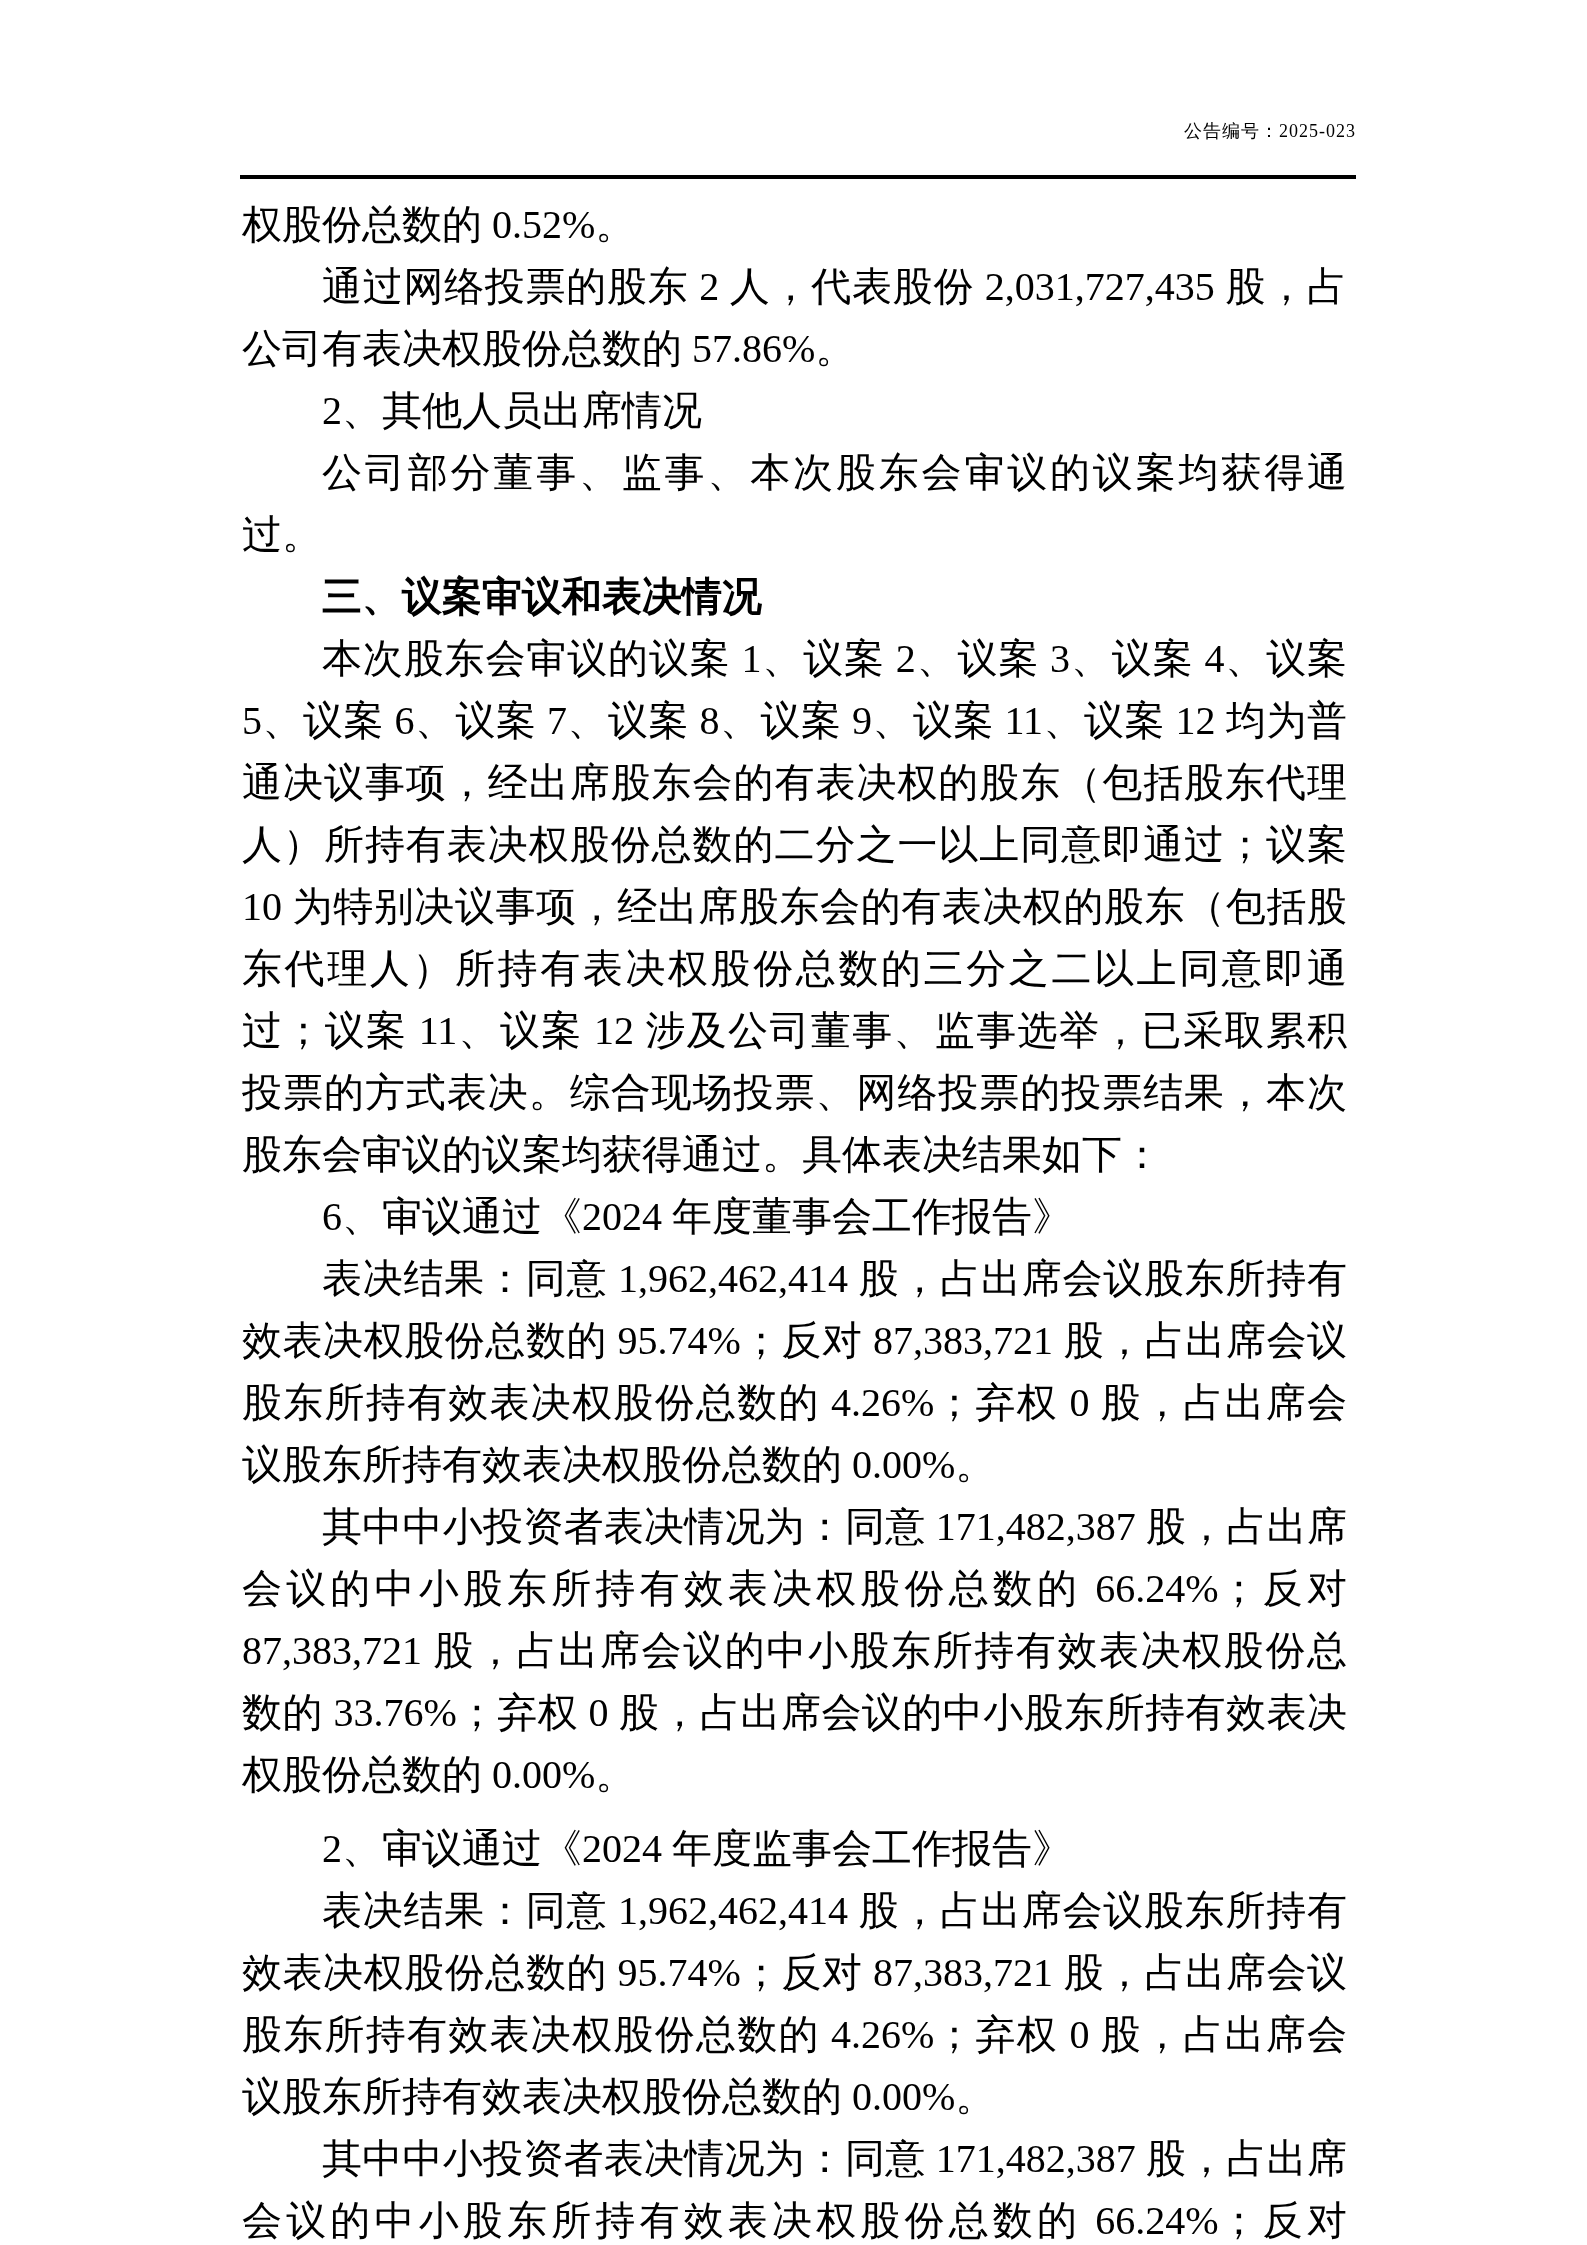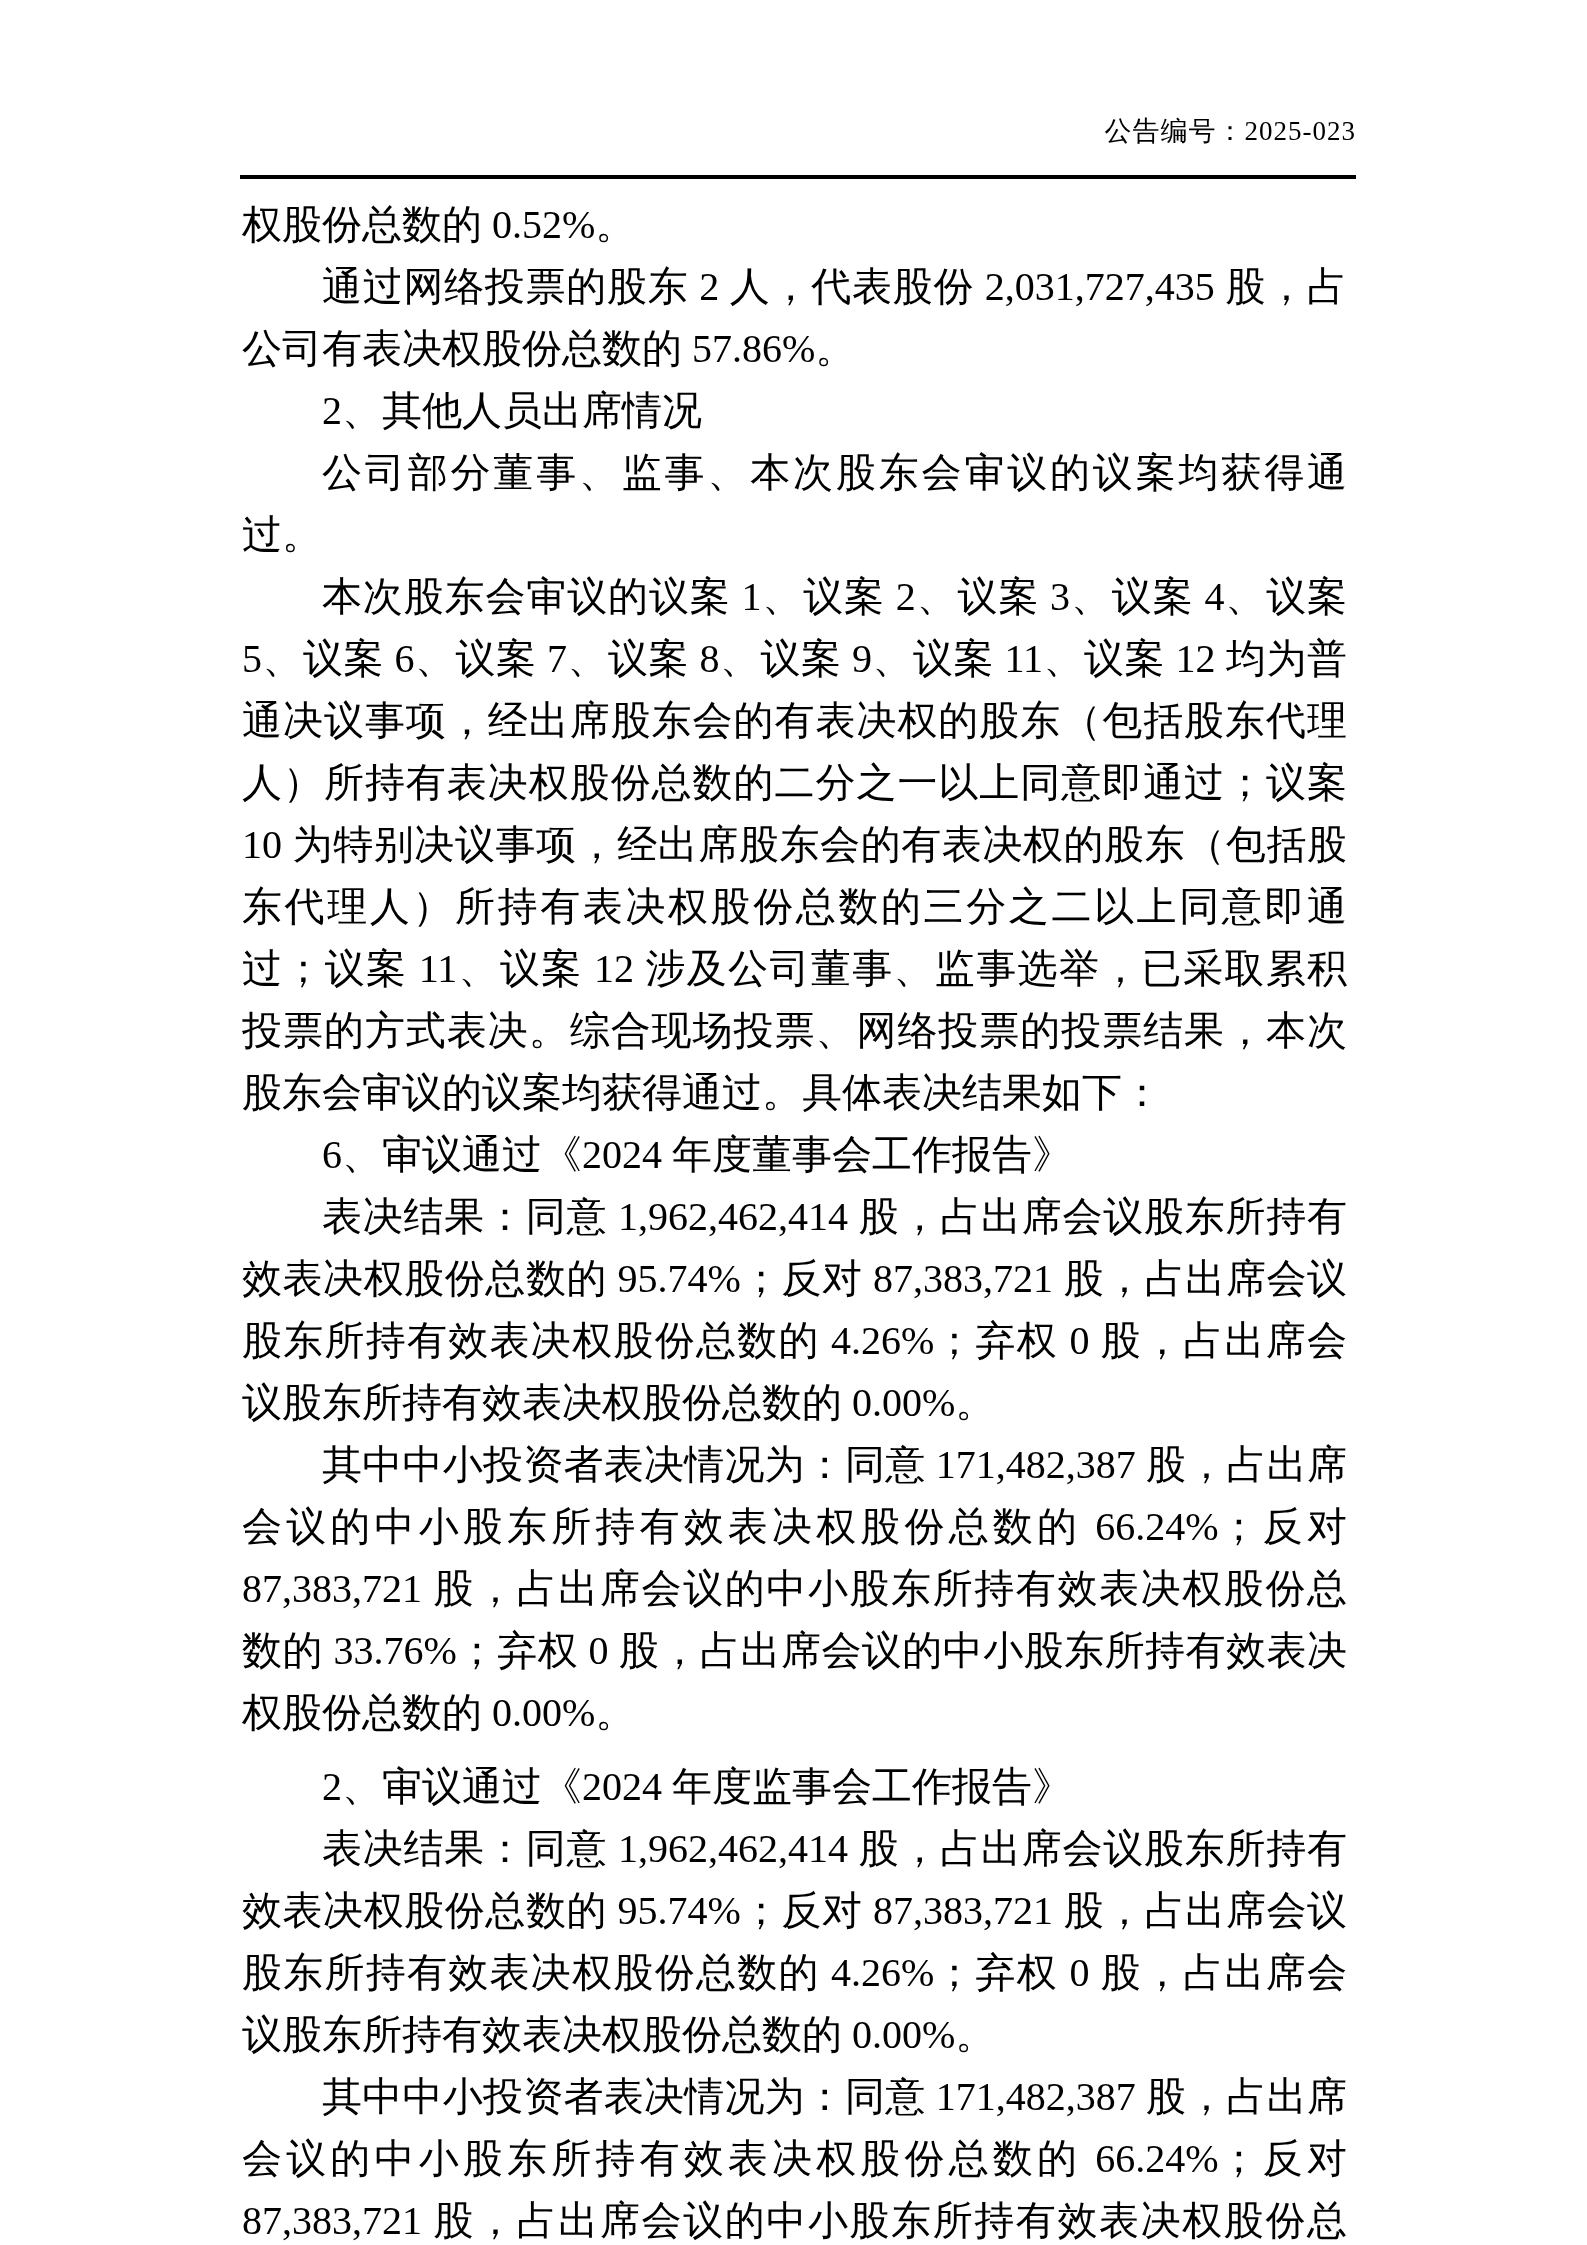--- a/index.html
+++ b/index.html
@@ -12,21 +12,21 @@
     color: #000000;
     font-family: "Liberation Serif", "DejaVu Serif", serif;
     overflow: hidden;
   }
   .announcement-no {
     position: absolute;
     top: 114px;
     left: 242px;
     width: 1114px;
     text-align: right;
-    font-size: 27px;
+    font-size: 18px;
     line-height: 34px;
     letter-spacing: 1px;
     white-space: nowrap;
   }
   .header-divider {
     position: absolute;
     top: 175px;
     left: 240px;
     width: 1116px;
     height: 4px;
@@ -54,20 +54,21 @@
 
   <div class="announcement-no">公告编号：2025-023</div>
 
   <div class="header-divider"></div>
 
   <div class="content">
     <p class="">权股份总数的 0.52%。</p>
     <p class="indent">通过网络投票的股东 2 人，代表股份 2,031,727,435 股，占公司有表决权股份总数的 57.86%。</p>
     <p class="indent">2、其他人员出席情况</p>
     <p class="indent">公司部分董事、监事、本次股东会审议的议案均获得通过。</p>
+    <p class="indent bold">三、议案审议和表决情况</p>
     <p class="indent">本次股东会审议的议案 1、议案 2、议案 3、议案 4、议案 5、议案 6、议案 7、议案 8、议案 9、议案 11、议案 12 均为普通决议事项，经出席股东会的有表决权的股东（包括股东代理人）所持有表决权股份总数的二分之一以上同意即通过；议案 10 为特别决议事项，经出席股东会的有表决权的股东（包括股东代理人）所持有表决权股份总数的三分之二以上同意即通过；议案 11、议案 12 涉及公司董事、监事选举，已采取累积投票的方式表决。综合现场投票、网络投票的投票结果，本次股东会审议的议案均获得通过。具体表决结果如下：</p>
     <p class="indent">6、审议通过《2024 年度董事会工作报告》</p>
     <p class="indent">表决结果：同意 1,962,462,414 股，占出席会议股东所持有效表决权股份总数的 95.74%；反对 87,383,721 股，占出席会议股东所持有效表决权股份总数的 4.26%；弃权 0 股，占出席会议股东所持有效表决权股份总数的 0.00%。</p>
     <p class="indent">其中中小投资者表决情况为：同意 171,482,387 股，占出席会议的中小股东所持有效表决权股份总数的 66.24%；反对 87,383,721 股，占出席会议的中小股东所持有效表决权股份总数的 33.76%；弃权 0 股，占出席会议的中小股东所持有效表决权股份总数的 0.00%。</p>
     <p class="indent gap">2、审议通过《2024 年度监事会工作报告》</p>
     <p class="indent">表决结果：同意 1,962,462,414 股，占出席会议股东所持有效表决权股份总数的 95.74%；反对 87,383,721 股，占出席会议股东所持有效表决权股份总数的 4.26%；弃权 0 股，占出席会议股东所持有效表决权股份总数的 0.00%。</p>
     <p class="indent">其中中小投资者表决情况为：同意 171,482,387 股，占出席会议的中小股东所持有效表决权股份总数的 66.24%；反对 87,383,721 股，占出席会议的中小股东所持有效表决权股份总数的 33.76%；弃权 0 股，占出席会议的中小股东所持有效表决权股份总数的 0.00%。</p>
   </div>
 
 </div>

